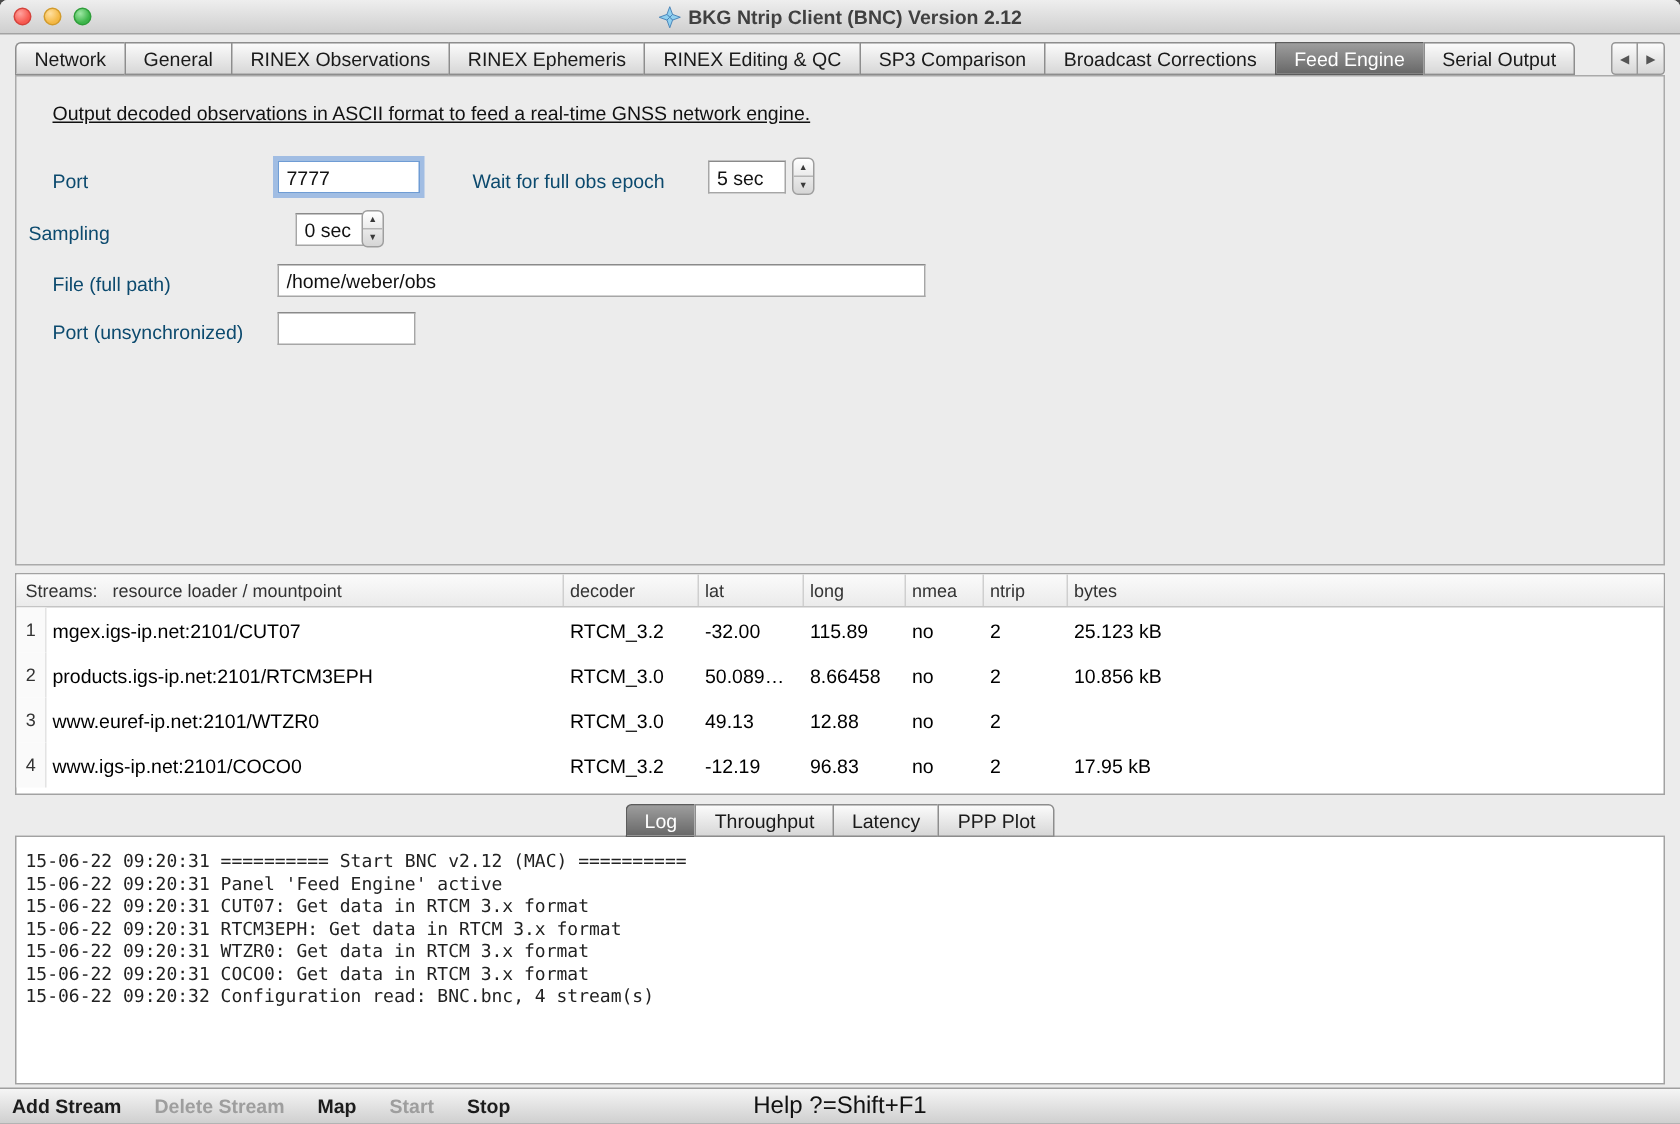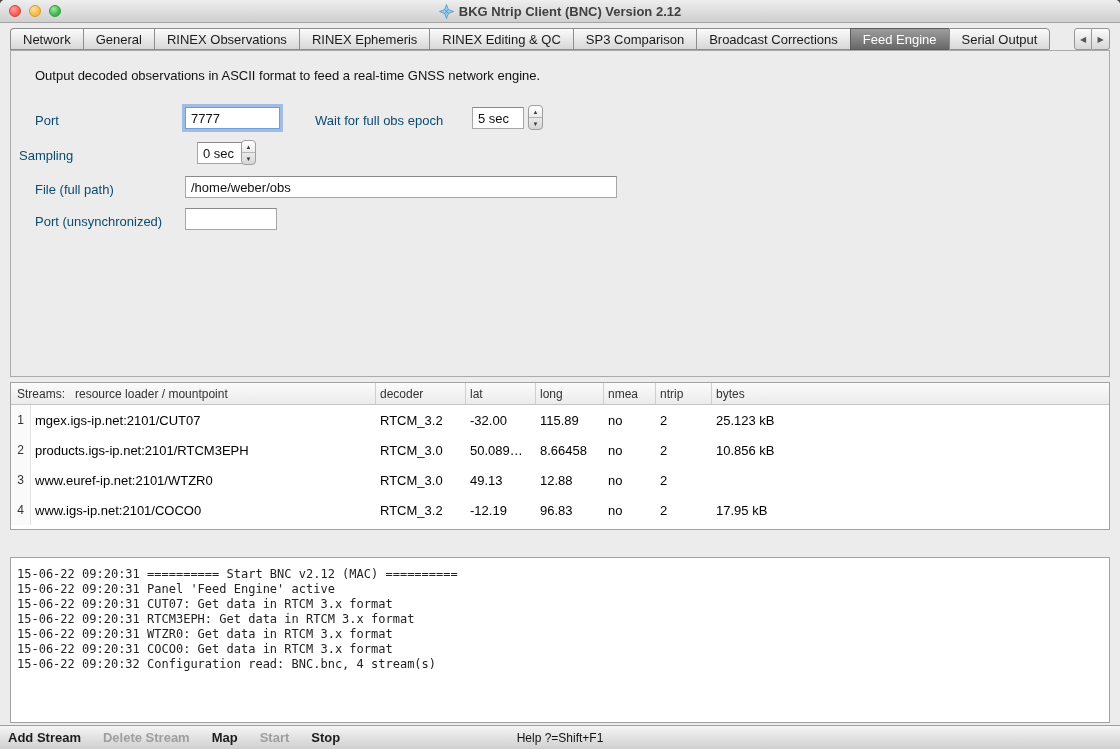--- a/index.html
+++ b/index.html
@@ -34,21 +34,21 @@
   .tab-scroll { margin-left:auto; display:flex; }
   .arrow-btn { width:18px; height:22px; border:1px solid #979797; border-left:none;
                background:linear-gradient(#fbfbfb,#d7d7d7); font-size:8px; color:#555;
                display:flex; align-items:center; justify-content:center; cursor:default; }
   .arrow-btn.first-arrow { border-left:1px solid #979797; border-radius:3px 0 0 3px; }
   .arrow-btn.last-arrow { border-radius:0 3px 3px 0; }
 
   
   .pane { height:327px; flex:0 0 327px; margin:0 10px; border:1px solid #aaaaaa;
           background:#ececec; position:relative; }
-  .desc { position:absolute; left:24px; top:17px; font-size:13px; color:#111; }
+  .desc { position:absolute; left:24px; top:17px; font-size:13px; color:#111;text-decoration:underline; }
   .flabel { position:absolute; font-size:13px; color:#0c4a6e; }
   .tinput { position:absolute; height:22px; border:1px solid #a6a6a6; border-top-color:#8a8a8a;
             background:#fff; font-family:"Liberation Sans",sans-serif; font-size:13px;
             padding:2px 5px; color:#111; outline:none; }
   .tinput.focused { border:1px solid #6f9cd4; box-shadow:0 0 0 3px rgba(114,160,221,0.62); }
   .stepper { position:absolute; width:15px; height:25px; border:1px solid #9e9e9e; border-radius:4px;
              background:linear-gradient(#ffffff,#d6d6d6); display:flex; flex-direction:column;
              overflow:hidden; cursor:default; }
   .step-half { flex:1; display:flex; align-items:center; justify-content:center;
                font-size:6px; color:#3a3a3a; line-height:1; }
@@ -82,21 +82,21 @@
             background:#ffffff; padding:9px 6px; overflow:hidden; z-index:1; }
   .logline { font-family:"DejaVu Sans Mono", monospace; font-size:12px; line-height:15px;
              color:#222; white-space:pre; }
 
   
   .toolbar { height:24px; flex:0 0 24px; margin-top:2px; background:linear-gradient(#f5f5f5,#cfcfcf);
              border-top:1px solid #9f9f9f; display:flex; align-items:center; padding:0 8px;
              position:relative; }
   .tool-btn { font-size:13px; font-weight:bold; color:#1c1c1c; margin-right:22px; cursor:default; }
   .tool-btn.disabled { color:#9e9e9e; }
-  .help-label { position:absolute; left:0; right:0; text-align:center; font-size:12px; color:#111; }
+  .help-label { position:absolute; left:0; right:0; text-align:center; font-size:16px; color:#111; }
 </style>
 </head>
 <body>
 
 <div class="window">
 
   <div class="titlebar">
     <div class="traffic">
       <span class="tl red"></span>
       <span class="tl yellow"></span>
@@ -210,20 +210,26 @@
       <div class="td">RTCM_3.2</div>
       <div class="td">-12.19</div>
       <div class="td">96.83</div>
       <div class="td">no</div>
       <div class="td">2</div>
       <div class="td">17.95 kB</div>
     </div>
   </div>
 
   <div class="bottom">
+    <div class="btabs">
+      <div class="btab bfirst selected">Log</div>
+      <div class="btab">Throughput</div>
+      <div class="btab">Latency</div>
+      <div class="btab blast">PPP Plot</div>
+    </div>
     <div class="bframe">
       <div class="logline">15-06-22 09:20:31 ========== Start BNC v2.12 (MAC) ==========</div>
       <div class="logline">15-06-22 09:20:31 Panel 'Feed Engine' active</div>
       <div class="logline">15-06-22 09:20:31 CUT07: Get data in RTCM 3.x format</div>
       <div class="logline">15-06-22 09:20:31 RTCM3EPH: Get data in RTCM 3.x format</div>
       <div class="logline">15-06-22 09:20:31 WTZR0: Get data in RTCM 3.x format</div>
       <div class="logline">15-06-22 09:20:31 COCO0: Get data in RTCM 3.x format</div>
       <div class="logline">15-06-22 09:20:32 Configuration read: BNC.bnc, 4 stream(s)</div>
     </div>
   </div>

